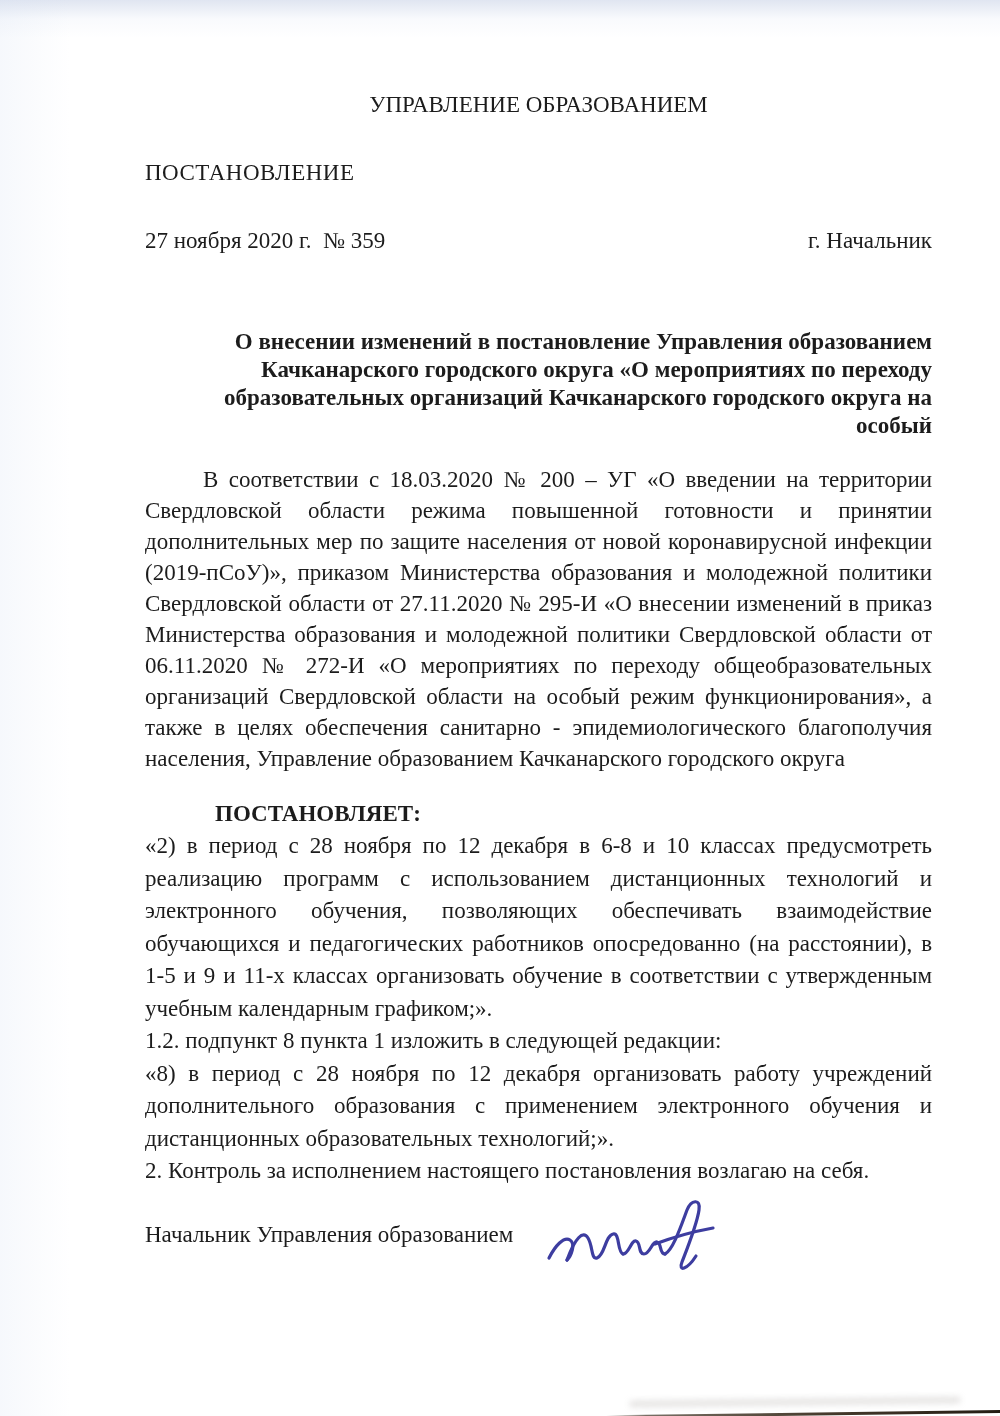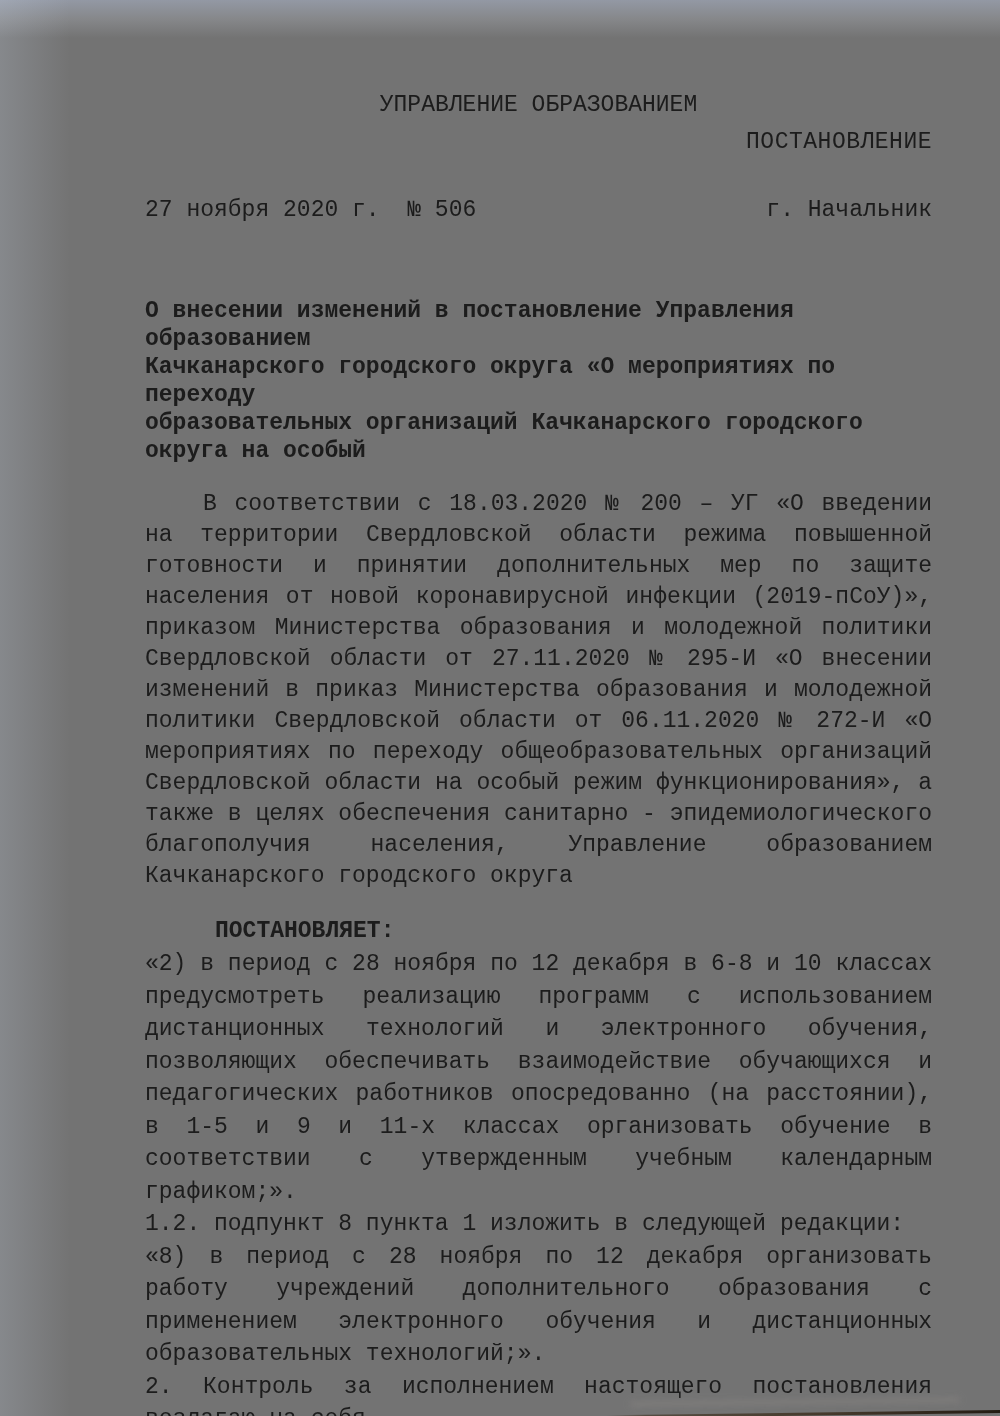--- a/index.html
+++ b/index.html
@@ -1,23 +1,23 @@
 <!DOCTYPE html>
 <html lang="ru"><head>
 <meta charset="utf-8">
 <style>
   html, body { margin: 0; padding: 0; background: #e8e8e8; }
   .page {
     position: relative;
     width: 1000px;
     height: 1416px;
     margin: 0 auto;
-    background: #737373;
+    background: #ffffff;
     overflow: hidden;
-    font-family: Liberation Mono, monospace;
+    font-family: Liberation Serif, serif;
     color: #1c1c1c;
   }
   
   .tint-top {
     position: absolute; top: 0; left: 0; right: 0; height: 38px;
     background: linear-gradient(180deg, rgba(186,198,224,0.45) 0%, rgba(220,228,243,0.18) 50%, rgba(255,255,255,0) 100%);
     pointer-events: none;
   }
   .tint-left {
     position: absolute; top: 0; bottom: 0; left: 0; width: 70px;
@@ -34,28 +34,28 @@
     position: absolute; right: -6px; bottom: 3px; width: 400px; height: 3px;
     background: linear-gradient(90deg, rgba(74,62,48,0) 0%, rgba(74,62,48,0.75) 10%, #463a2c 55%, #221b12 100%);
     transform: rotate(-0.75deg); transform-origin: right center;
     border-radius: 2px; pointer-events: none;
   }
   .content {
     position: absolute; left: 145px; right: 68px; top: 0;
     font-size: 23px;
   }
   .org-block { margin-top: 92px; text-align: center; line-height: 26px; }
-  .doc-type { margin-top: 11px; text-align: right; line-height: 26px; letter-spacing: 0.5px; }
+  .doc-type { margin-top: 42px; text-align: left; line-height: 26px; letter-spacing: 0.5px; }
   .date-row {
     margin-top: 42px;
     display: flex; justify-content: space-between; align-items: baseline;
     white-space: pre;
   }
   .title-block {
-    margin-top: 74px; text-align: left; font-weight: bold; line-height: 28px;
+    margin-top: 74px; text-align: right; font-weight: bold; line-height: 28px;
   }
   .intro {
     margin-top: 24px; text-align: justify; text-indent: 58px; line-height: 31px;
   }
   .resolves { margin-top: 21px; padding-left: 70px; font-weight: bold; line-height: 33px; }
   .item { text-align: justify; line-height: 32.5px; margin: 0; }
   .sig-row { position: relative; margin-top: 30px; height: 120px; }
   .sig-position { line-height: 33px; }
   .sig-scribble { position: absolute; left: 398px; top: -28px; width: 195px; height: 92px; }
 </style>
@@ -68,21 +68,21 @@
 
   <div class="content">
 
     <div class="org-block">
       <div>УПРАВЛЕНИЕ ОБРАЗОВАНИЕМ</div>
     </div>
 
     <div class="doc-type">ПОСТАНОВЛЕНИЕ</div>
 
     <div class="date-row">
-      <span>27 ноября 2020 г.  № 506</span>
+      <span>27 ноября 2020 г.  № 359</span>
       <span>г. Начальник</span>
     </div>
 
     <div class="title-block">
       <div>О внесении изменений в постановление Управления образованием</div>
       <div>Качканарского городского округа «О мероприятиях по переходу</div>
       <div>образовательных организаций Качканарского городского округа на особый</div>
     </div>
 
     <p class="intro">В соответствии с 18.03.2020 № 200 – УГ «О введении на территории Свердловской области режима повышенной готовности и принятии дополнительных мер по защите населения от новой коронавирусной инфекции (2019-пСоУ)», приказом Министерства образования и молодежной политики Свердловской области от 27.11.2020 № 295-И «О внесении изменений в приказ Министерства образования и молодежной политики Свердловской области от 06.11.2020 № 272-И «О мероприятиях по переходу общеобразовательных организаций Свердловской области на особый режим функционирования», а также в целях обеспечения санитарно - эпидемиологического благополучия населения, Управление образованием Качканарского городского округа</p>

